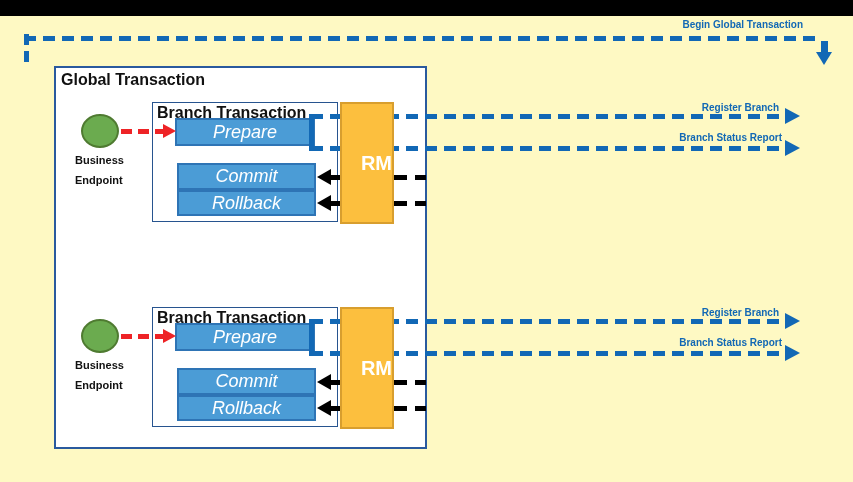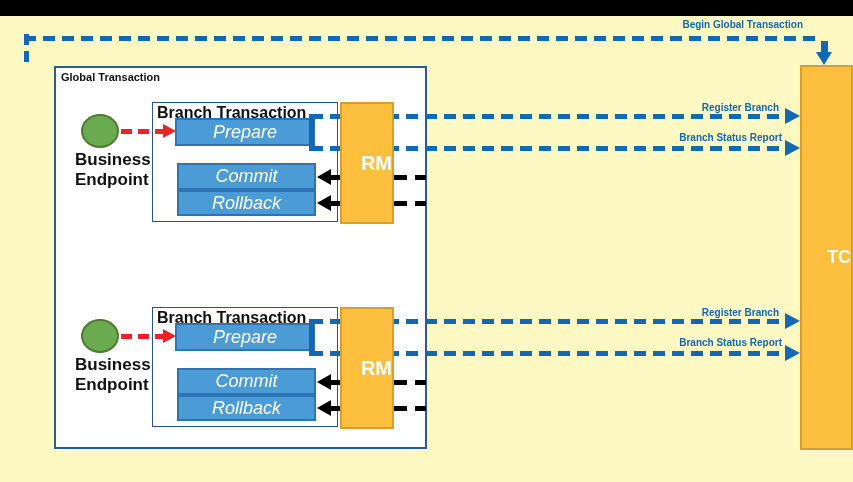--- a/index.html
+++ b/index.html
@@ -23,28 +23,28 @@
   .tri-l-black{border-top:8px solid transparent;border-bottom:8px solid transparent;border-right:14px solid #000;}
   .tri-r-red{border-top:7px solid transparent;border-bottom:7px solid transparent;border-left:13px solid #EE2326;}
   .tri-d-blue{border-left:8px solid transparent;border-right:8px solid transparent;border-top:13px solid #1268B5;}
 
   
   .node-orange{position:absolute;background:#FCBF3E;border:2px solid #D89E2E;
       display:flex;align-items:center;justify-content:flex-end;
       color:#fff;font-weight:bold;font-size:18px;box-sizing:border-box;}
   .rm{font-size:20px;}
   .gbox{position:absolute;background:#fff;border:2px solid #2A5A9E;box-sizing:border-box;}
-  .gbox-label{position:absolute;left:5px;top:3px;font-weight:bold;font-size:11px;color:#111;white-space:nowrap;}
+  .gbox-label{position:absolute;left:5px;top:3px;font-weight:bold;font-size:16px;color:#111;white-space:nowrap;}
   .bbox{position:absolute;background:#fff;border:1.5px solid #27548F;box-sizing:border-box;}
   .bbox-label{position:absolute;left:4px;top:1px;font-weight:bold;font-size:16px;color:#111;white-space:nowrap;}
   .opbox{position:absolute;background:#4B9CD6;border:2px solid #2E74B5;box-sizing:border-box;
       display:flex;align-items:center;justify-content:center;
       color:#fff;font-style:italic;font-size:18px;}
   .circle{position:absolute;background:#6BAB4F;border:2px solid #4F7B31;border-radius:50%;box-sizing:border-box;}
-  .ep-label{position:absolute;font-weight:bold;font-size:17px;line-height:20px;color:#111;white-space:nowrap;}
+  .ep-label{position:absolute;font-weight:bold;font-size:11px;line-height:20px;color:#111;white-space:nowrap;}
   .slabel{position:absolute;font-weight:bold;font-size:10px;color:#1268B5;white-space:nowrap;text-align:right;}
 
   .branch{position:absolute;left:0;width:853px;height:130px;}
 </style>
 </head>
 <body>
 
 <div class="stage">
 
   <div class="dashv bl-v abs" style="left:24px;top:18px;height:32px;"></div>
@@ -134,17 +134,14 @@
     <div class="dashh bk-h" style="left:331px;top:73px;width:95px;"></div>
     <div class="tri tri-l-black" style="left:317px;top:67px;"></div>
     <div class="dashh bk-h" style="left:331px;top:99px;width:95px;"></div>
     <div class="tri tri-l-black" style="left:317px;top:93px;"></div>
 
     <div class="node-orange rm" style="left:340px;top:0px;width:54px;height:122px;">
       <span>RM</span>
     </div>
   </div>
 
-  <div class="node-orange" style="left:800px;top:49px;width:53px;height:385px;">
-    <span>TC</span>
-  </div>
 
 </div>
 
 </body></html>

